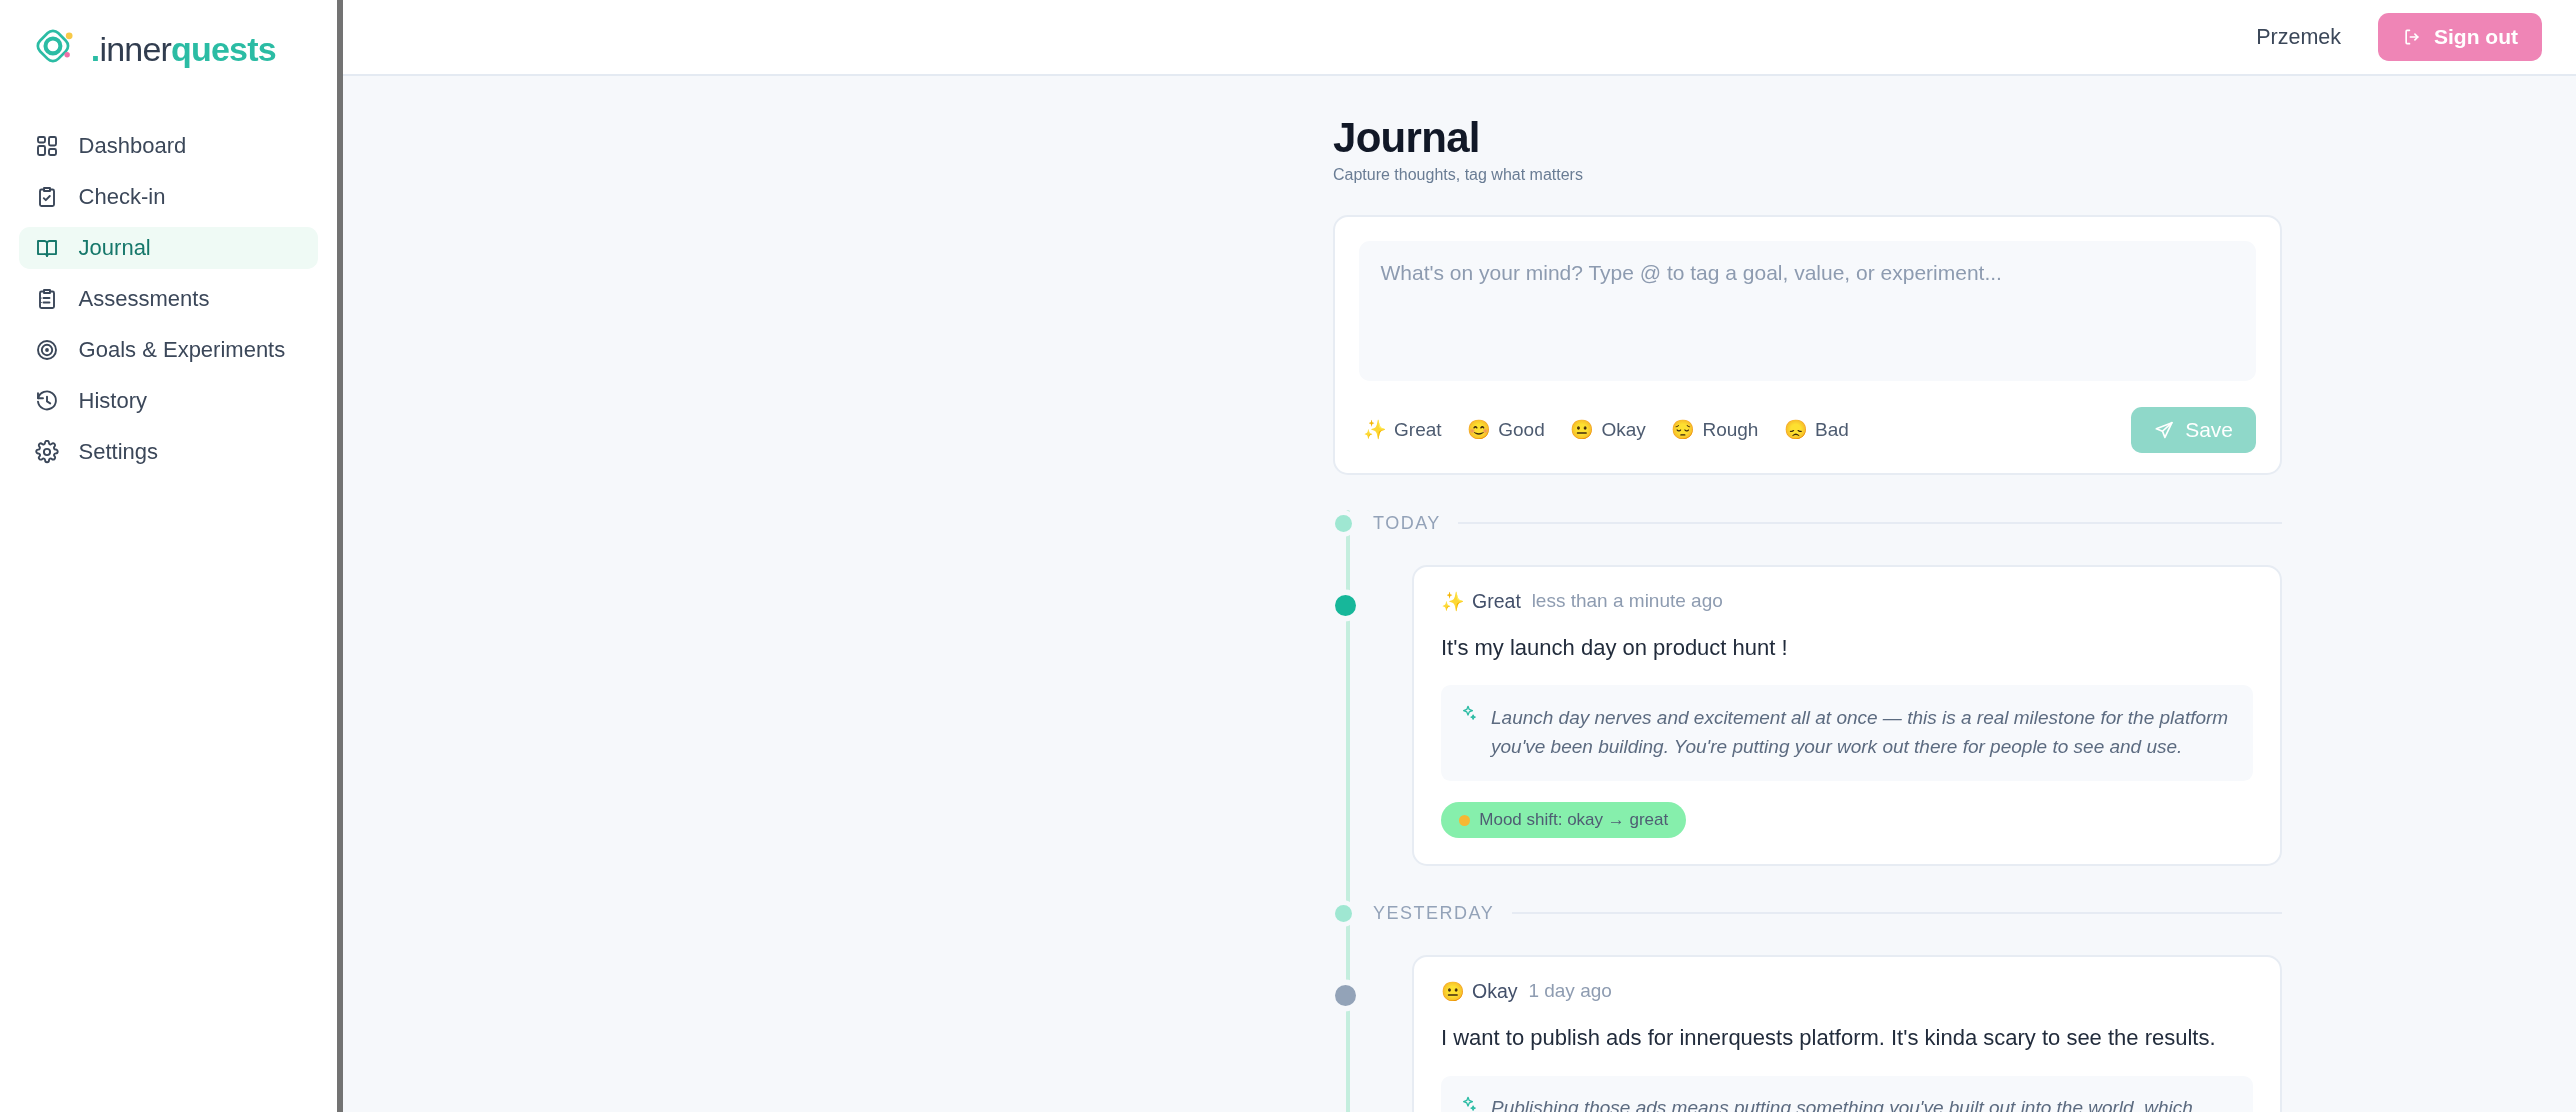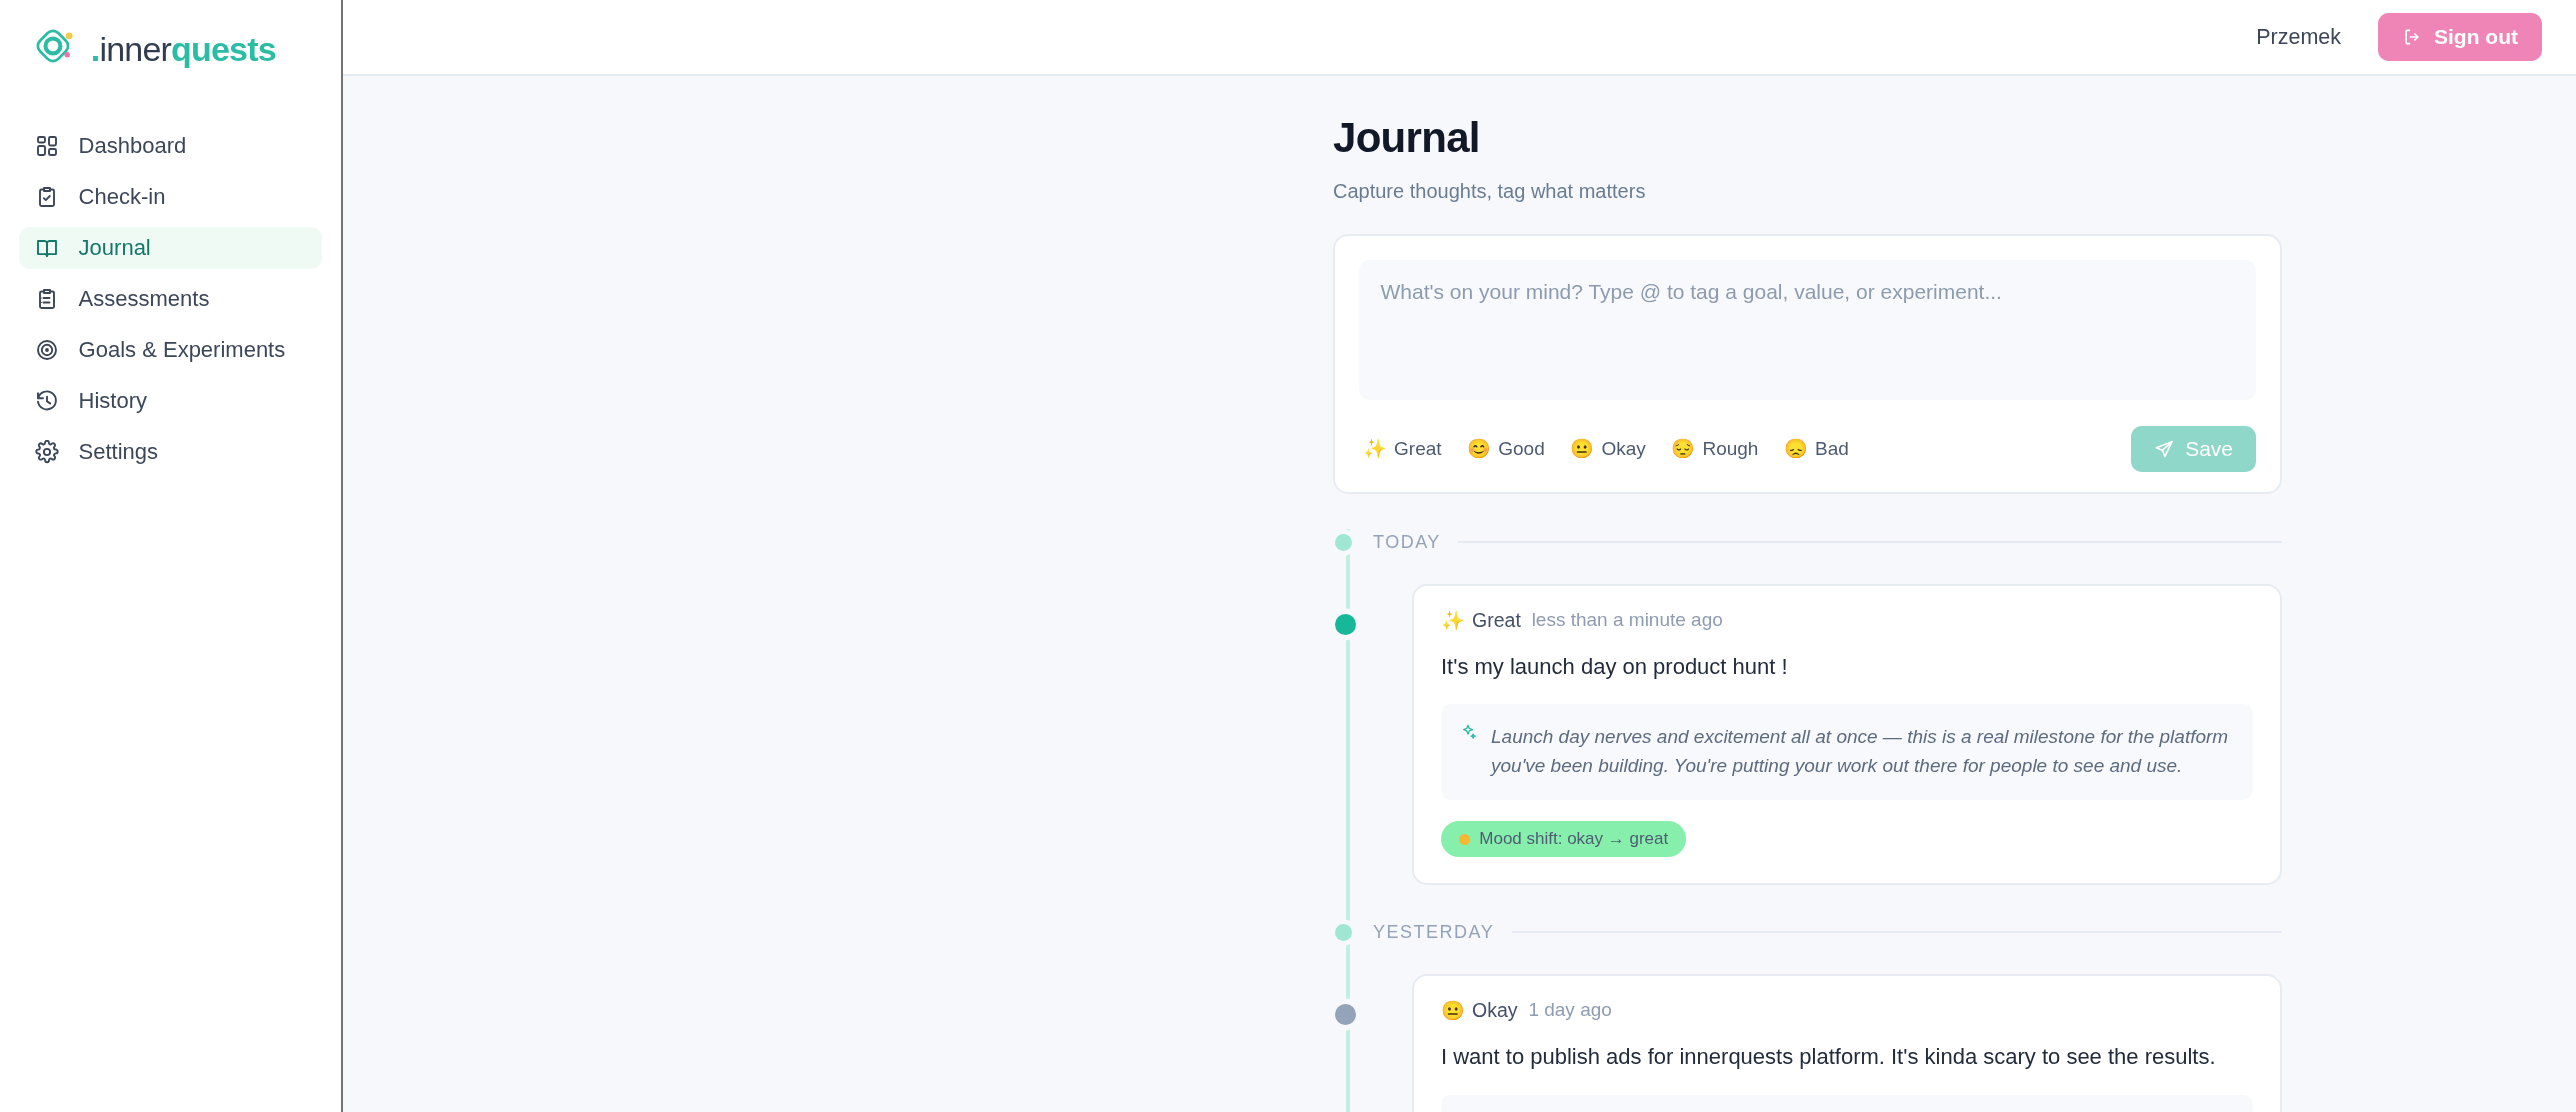--- a/index.html
+++ b/index.html
@@ -17,21 +17,21 @@
     width: 2576px;
     height: 1112px;
   }
 
   
   .sidebar {
     width: 343px;
     min-width: 343px;
     height: 1112px;
     background: #ffffff;
-    border-right: 2px solid #737373;
+    border-right: 6px solid #737373;
     padding-top: 0;
   }
 
   .brand {
     height: 99px;
     display: flex;
     align-items: center;
     padding-left: 34px;
     gap: 10.8px;
   }
@@ -135,22 +135,22 @@
   }
 
   .page-title {
     font-size: 42px;
     font-weight: 700;
     color: #111827;
     letter-spacing: -0.7px;
     line-height: 1.05;
   }
   .page-subtitle {
-    margin-top: 20px;
-    font-size: 20px;
+    margin-top: 6px;
+    font-size: 16px;
     color: #697c94;
     font-weight: 400;
   }
 
   
   .composer {
     margin-top: 31px;
     background: #ffffff;
     border: 2px solid #e7ecf3;
     border-radius: 15px;

